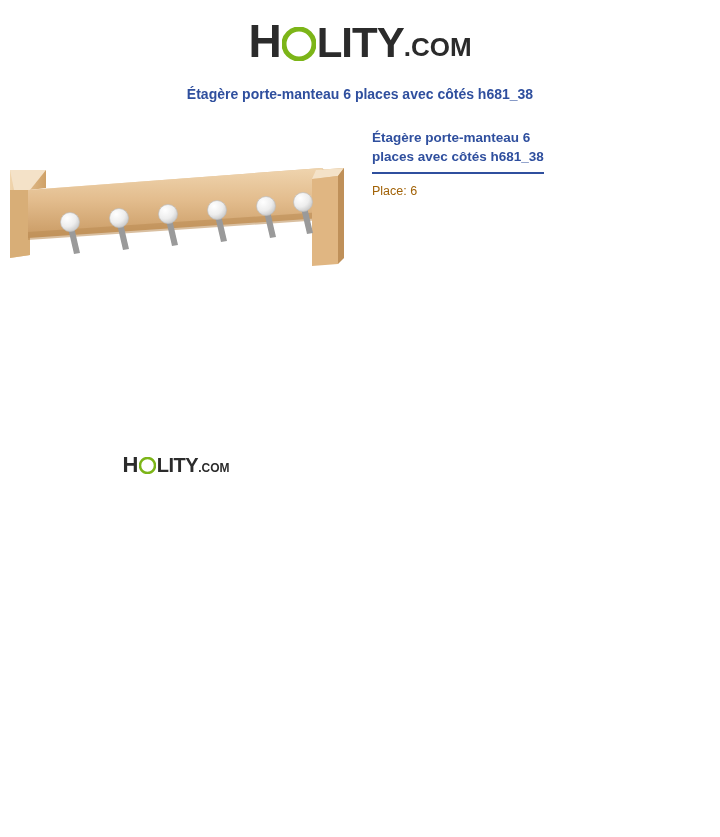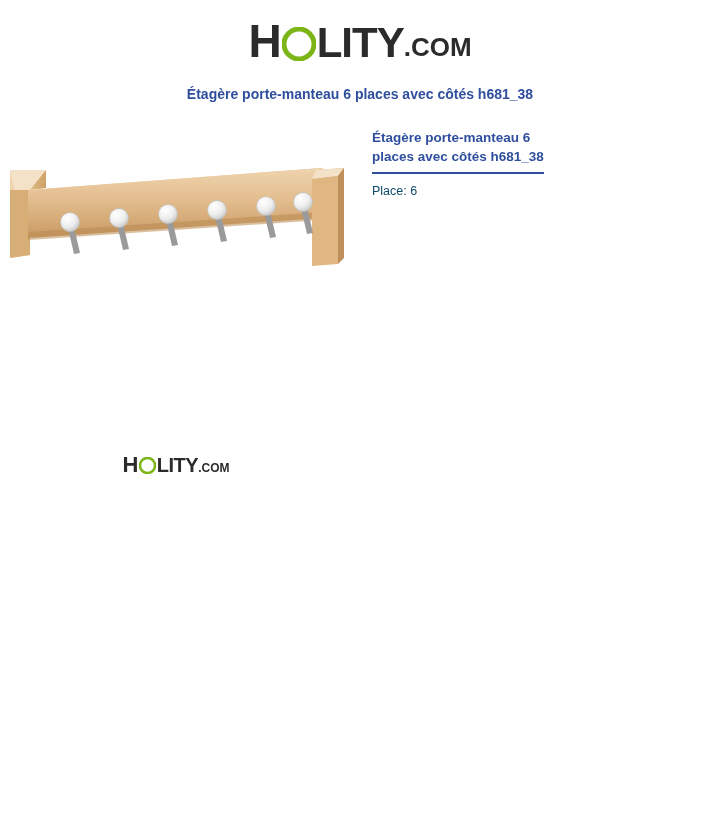--- a/index.html
+++ b/index.html
@@ -88,21 +88,21 @@
     width: 172px;
   }
   .heading-rule {
     width: 172px;
     border: 0;
     border-top: 2px solid #2f4f9e;
     margin: 0 0 9px 0;
   }
   .spec-line {
     font-size: 12.5px;
-    color: #0c4a6e;
+    color: #a16207;
     line-height: 17px;
   }
 
   
   .footer-logo-wrap {
     position: absolute;
     left: 0;
     top: 335px;
     width: 352px;
     text-align: center;

